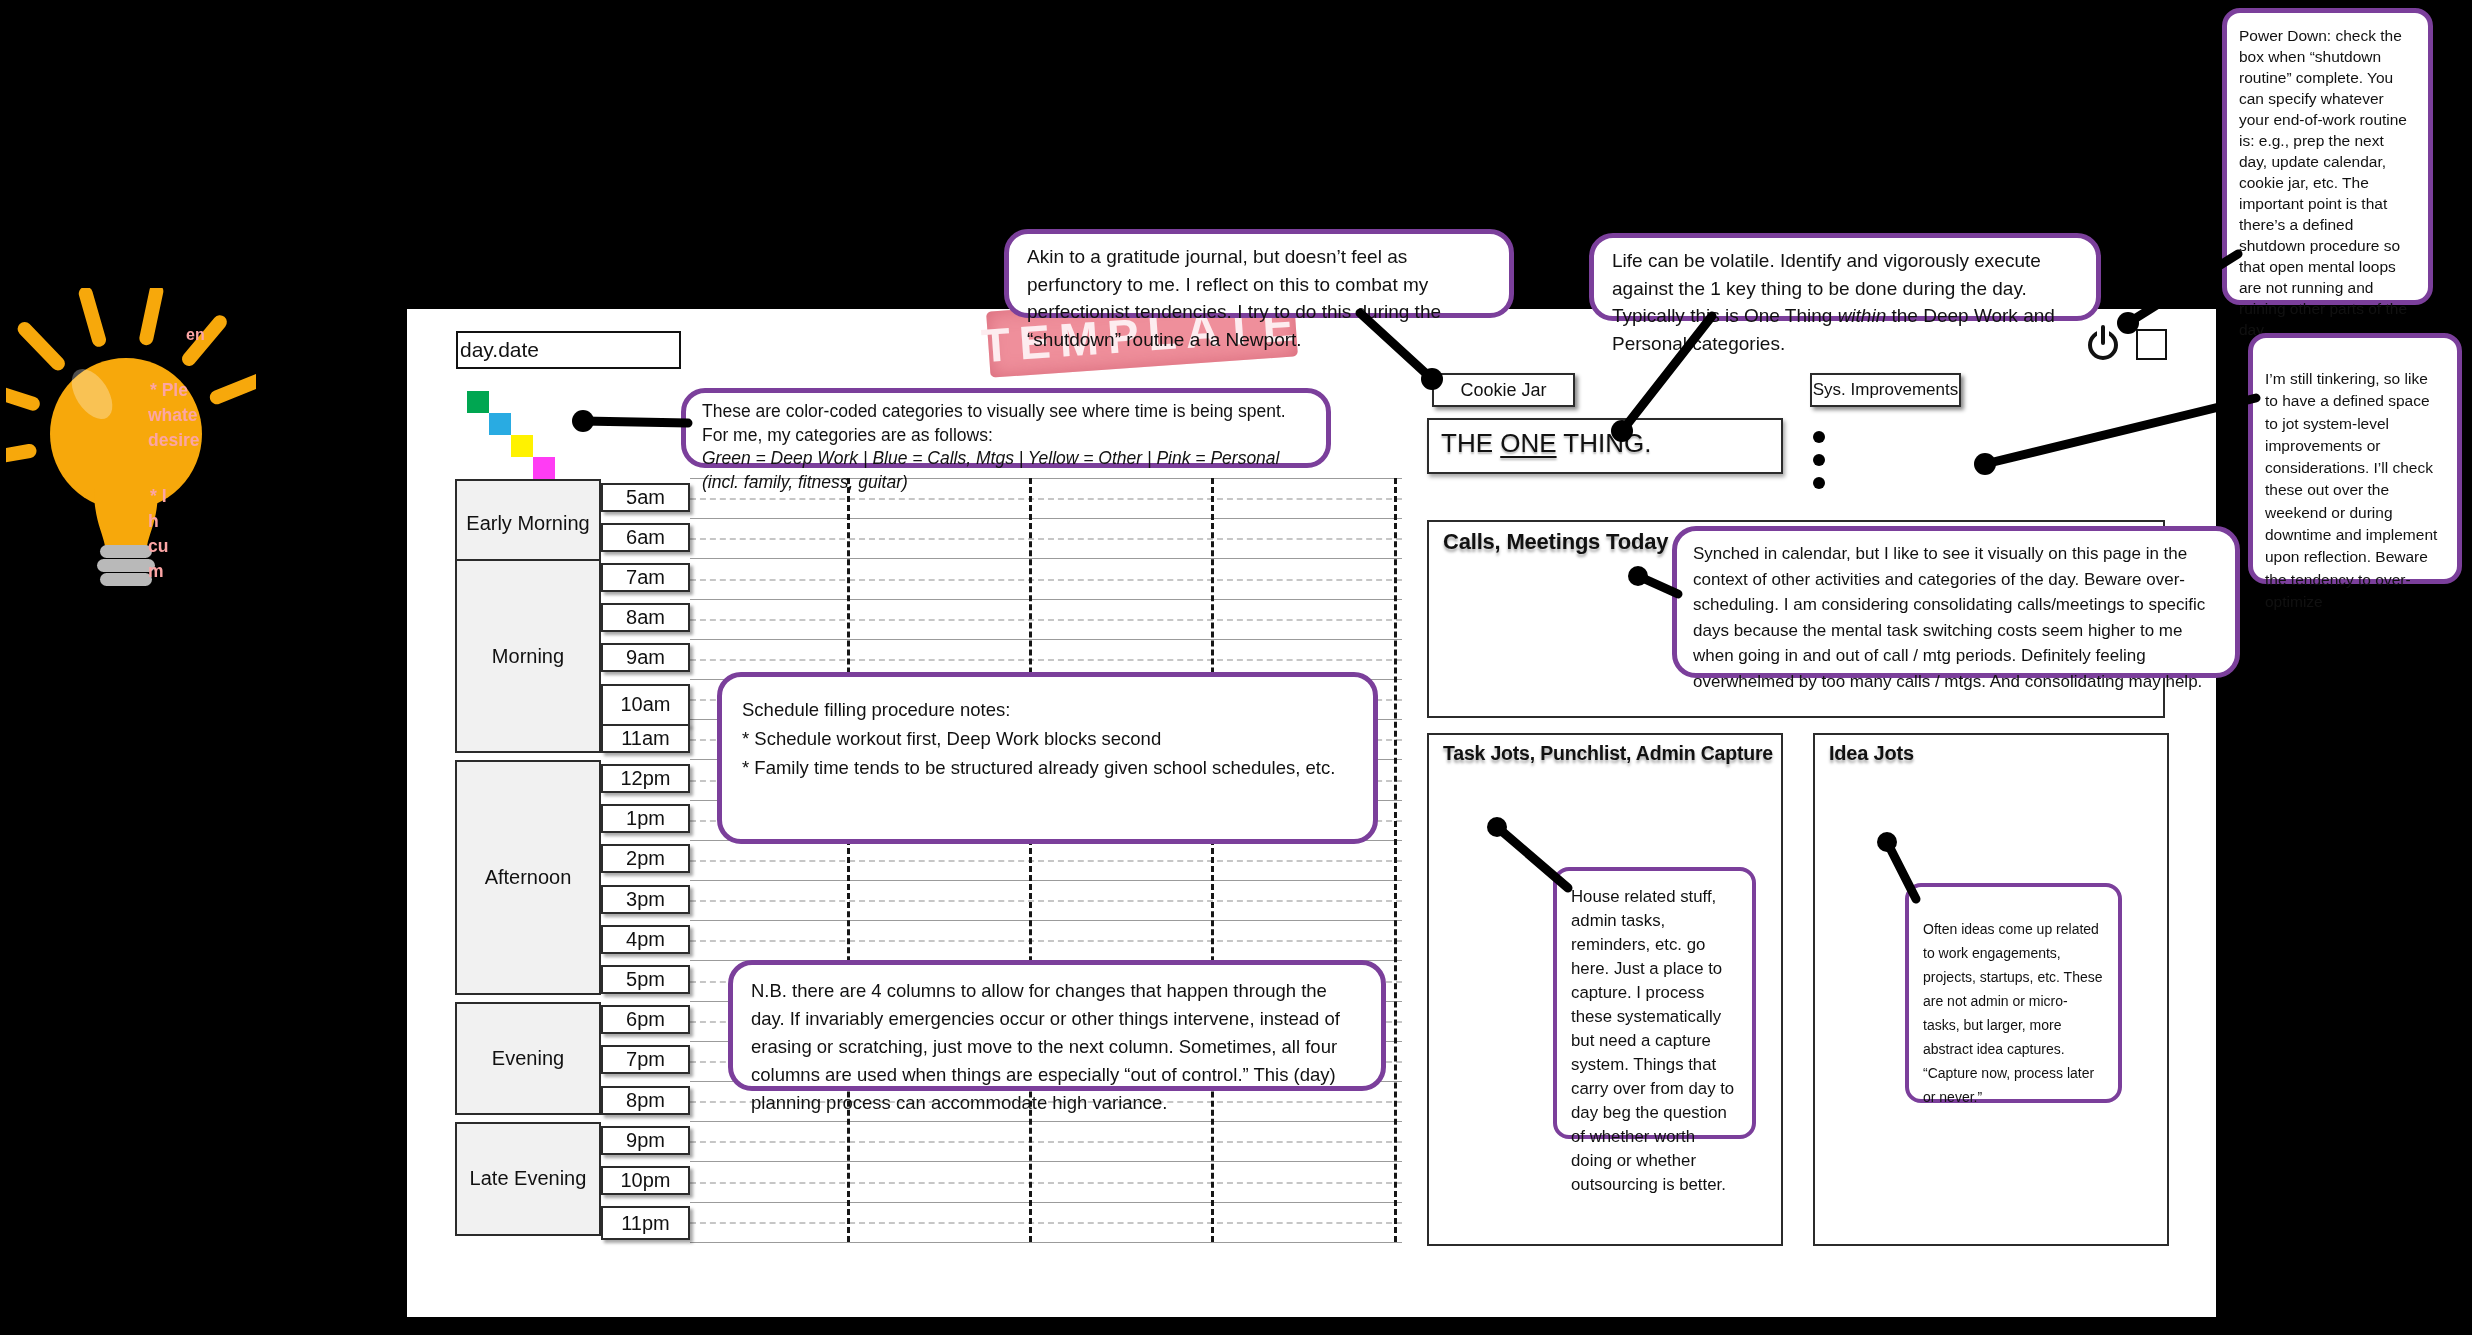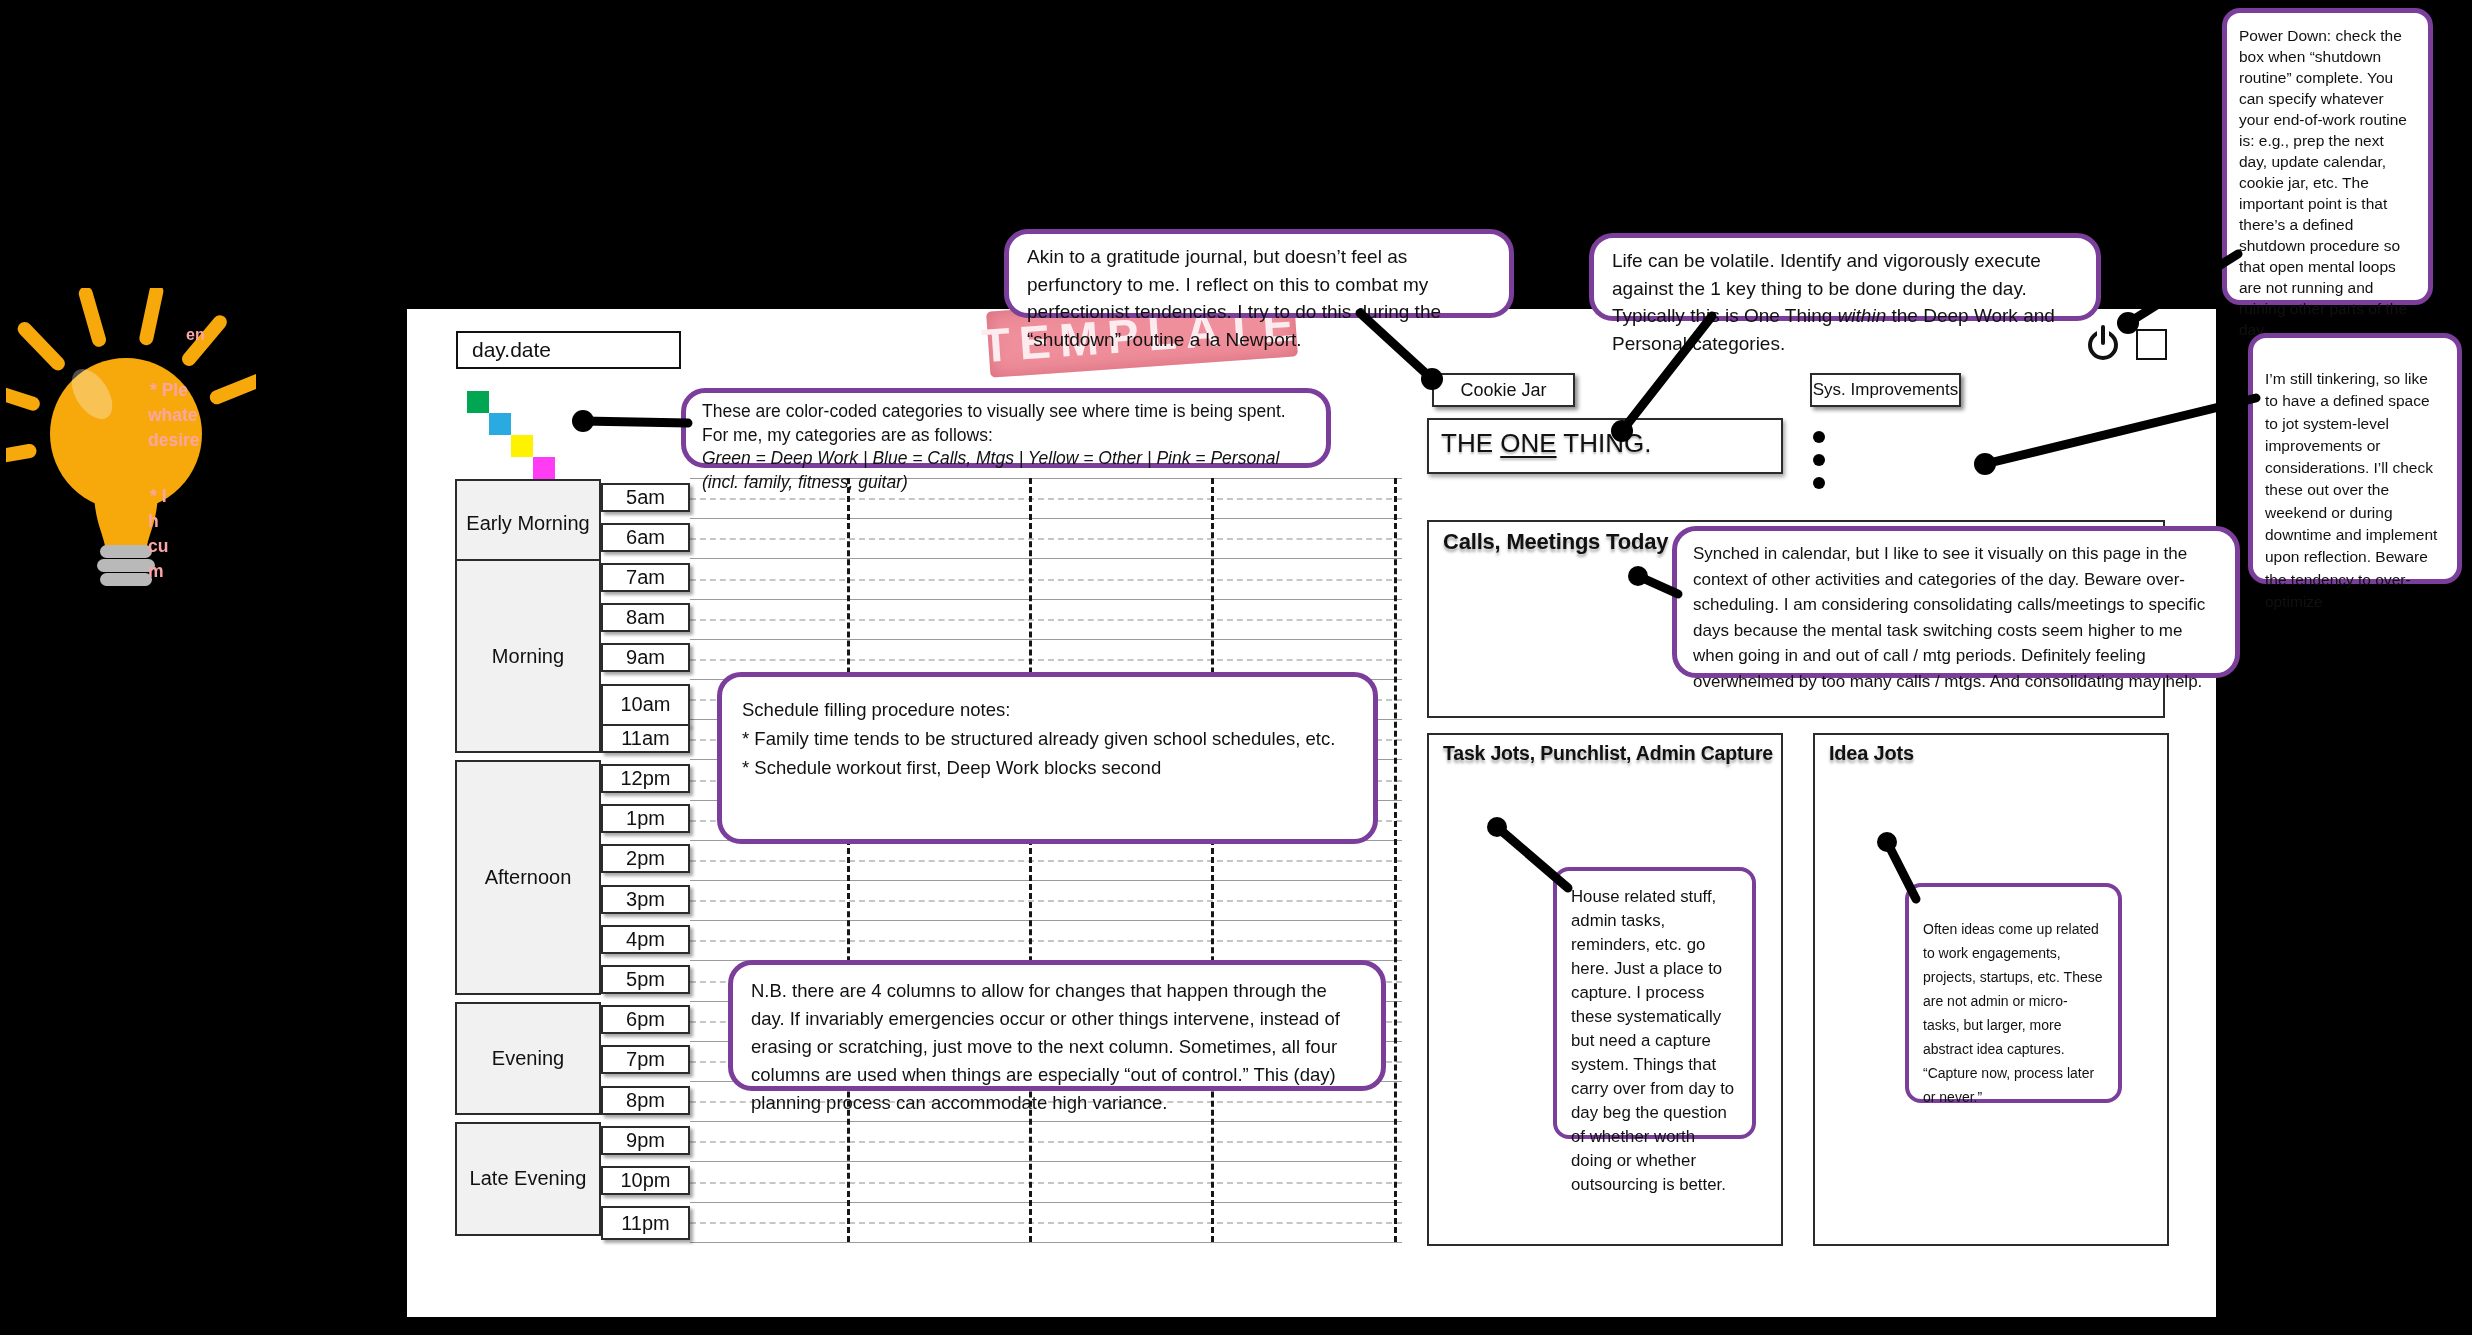--- a/index.html
+++ b/index.html
@@ -67,21 +67,21 @@
 <div class="frag" style="left:186px;top:326px;font-size:16px;">en</div>
 <div class="frag" style="left:150px;top:380px;">* Ple</div>
 <div class="frag" style="left:148px;top:405px;">whate</div>
 <div class="frag" style="left:148px;top:430px;">desire</div>
 <div class="frag" style="left:150px;top:486px;">* I</div>
 <div class="frag" style="left:148px;top:511px;">h</div>
 <div class="frag" style="left:148px;top:536px;">cu</div>
 <div class="frag" style="left:148px;top:561px;">m</div>
 
 <div class="abs" style="left:456px;top:331px;width:225px;height:38px;border:2.5px solid #111;background:#fff;
-     display:flex;align-items:center;padding-left:14px;font-size:21px;z-index:6;">day.date</div>
+     display:flex;align-items:center;padding-left:2px;font-size:21px;z-index:6;">day.date</div>
 
 <div class="abs" id="squares" style="left:467px;top:391px;width:70px;height:92px;z-index:6;">
     <div class="sq" style="left: 0px; top: 0px; background: rgb(0, 166, 81);"></div>
     <div class="sq" style="left: 22px; top: 22px; background: rgb(41, 171, 226);"></div>
     <div class="sq" style="left: 44px; top: 44px; background: rgb(255, 242, 0);"></div>
     <div class="sq" style="left: 66px; top: 66px; background: rgb(255, 60, 244);"></div>
   </div>
 
 <div class="abs" id="stamp">TEMPLATE</div>
 
@@ -190,22 +190,22 @@
 <div class="callout" style="left:1004px;top:229px;width:510px;height:89px;padding:9px 18px;font-size:19px;line-height:27.5px;">Akin to a gratitude journal, but doesn’t feel as perfunctory to me.  I reflect on this to combat my perfectionist tendencies.  I try to do this during the “shutdown” routine a la Newport.</div>
 
 <div class="callout" style="left:1589px;top:233px;width:512px;height:88px;padding:9px 18px;font-size:19px;line-height:27.5px;"><span>Life can be volatile.  Identify and vigorously execute against the 1 key thing to be done during the day. Typically this is One Thing </span><span class="italic">within</span><span> the Deep Work and Personal categories.</span></div>
 
 <div class="callout" style="left:2222px;top:8px;width:211px;height:297px;padding:12px 12px;font-size:15.5px;line-height:21px;border-radius:18px;">Power Down: check the box when “shutdown routine” complete. You can specify whatever your end-of-work routine is: e.g., prep the next day, update calendar, cookie jar, etc.  The important point is that there’s a defined shutdown procedure so that open mental loops are not running and ruining other parts of the day.</div>
 
 <div class="callout" style="left:2248px;top:333px;width:214px;height:251px;padding:30px 12px 10px;font-size:15.5px;line-height:22.3px;border-radius:18px;">I’m still tinkering, so like to have a defined space to jot system-level improvements or considerations.  I’ll check these out over the weekend or during downtime and implement upon reflection. Beware the tendency to over-optimize</div>
 
 <div class="callout" style="left:717px;top:672px;width:661px;height:172px;padding:18px 20px;font-size:18.5px;line-height:29px;">
   <div>Schedule filling procedure notes:</div>
+  <div>* Schedule workout first, Deep Work blocks second</div>
   <div>* Family time tends to be structured already given school schedules, etc.</div>
-  <div>* Schedule workout first, Deep Work blocks second</div>
 </div>
 
 <div class="callout" style="left:728px;top:960px;width:658px;height:131px;padding:12px 18px;font-size:18.5px;line-height:28px;">N.B. there are 4 columns to allow for changes that happen through the day.  If invariably emergencies occur or other things intervene, instead of erasing or scratching, just move to the next column.  Sometimes, all four columns are used when things are especially “out of control.” This (day) planning process can accommodate high variance.</div>
 
 <div class="callout" style="left:1672px;top:526px;width:568px;height:152px;padding:10px 16px;font-size:17px;line-height:25.5px;">Synched in calendar, but I like to see it visually on this page in the context of other activities and categories of the day.  Beware over-scheduling.  I am considering consolidating calls/meetings to specific days because the mental task switching costs seem higher to me when going in and out of call / mtg periods.  Definitely feeling overwhelmed by too many calls / mtgs.   And consolidating may help.</div>
 
 <div class="callout" style="left:1553px;top:867px;width:203px;height:272px;padding:14px 14px;font-size:16.8px;line-height:24px;border-width:4.5px;border-radius:16px;">House related stuff, admin tasks, reminders, etc. go here.  Just a place to capture.  I process these systematically but need a capture system.  Things that carry over from day to day beg the question of whether worth doing or whether outsourcing is better.</div>
 
 <div class="callout" style="left:1905px;top:883px;width:217px;height:220px;padding:30px 14px 0;font-size:14px;line-height:24px;border-width:4.5px;border-radius:16px;">Often ideas come up related to work engagements, projects, startups, etc.  These are not admin or micro-tasks, but larger, more abstract idea captures.  “Capture now, process later or never.”</div>
 

